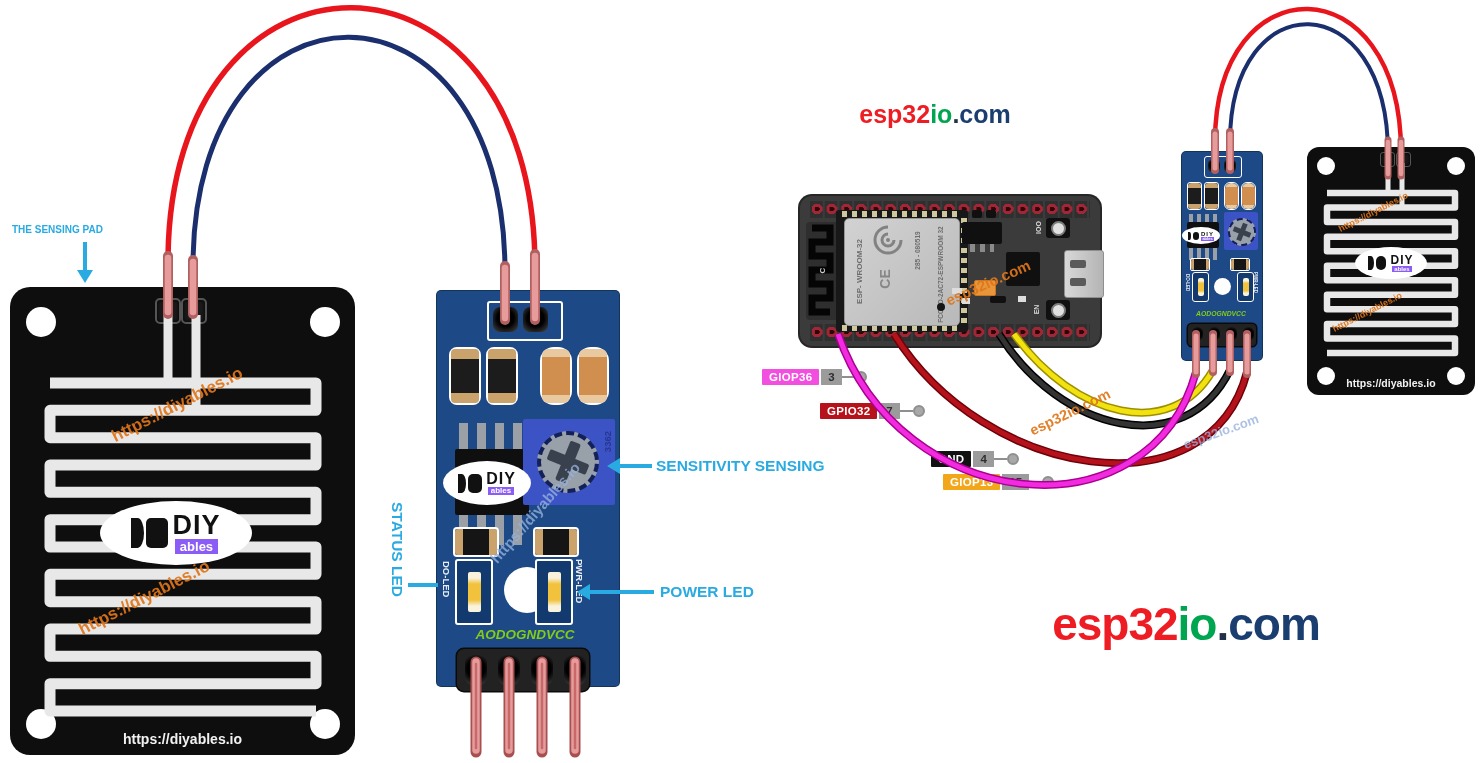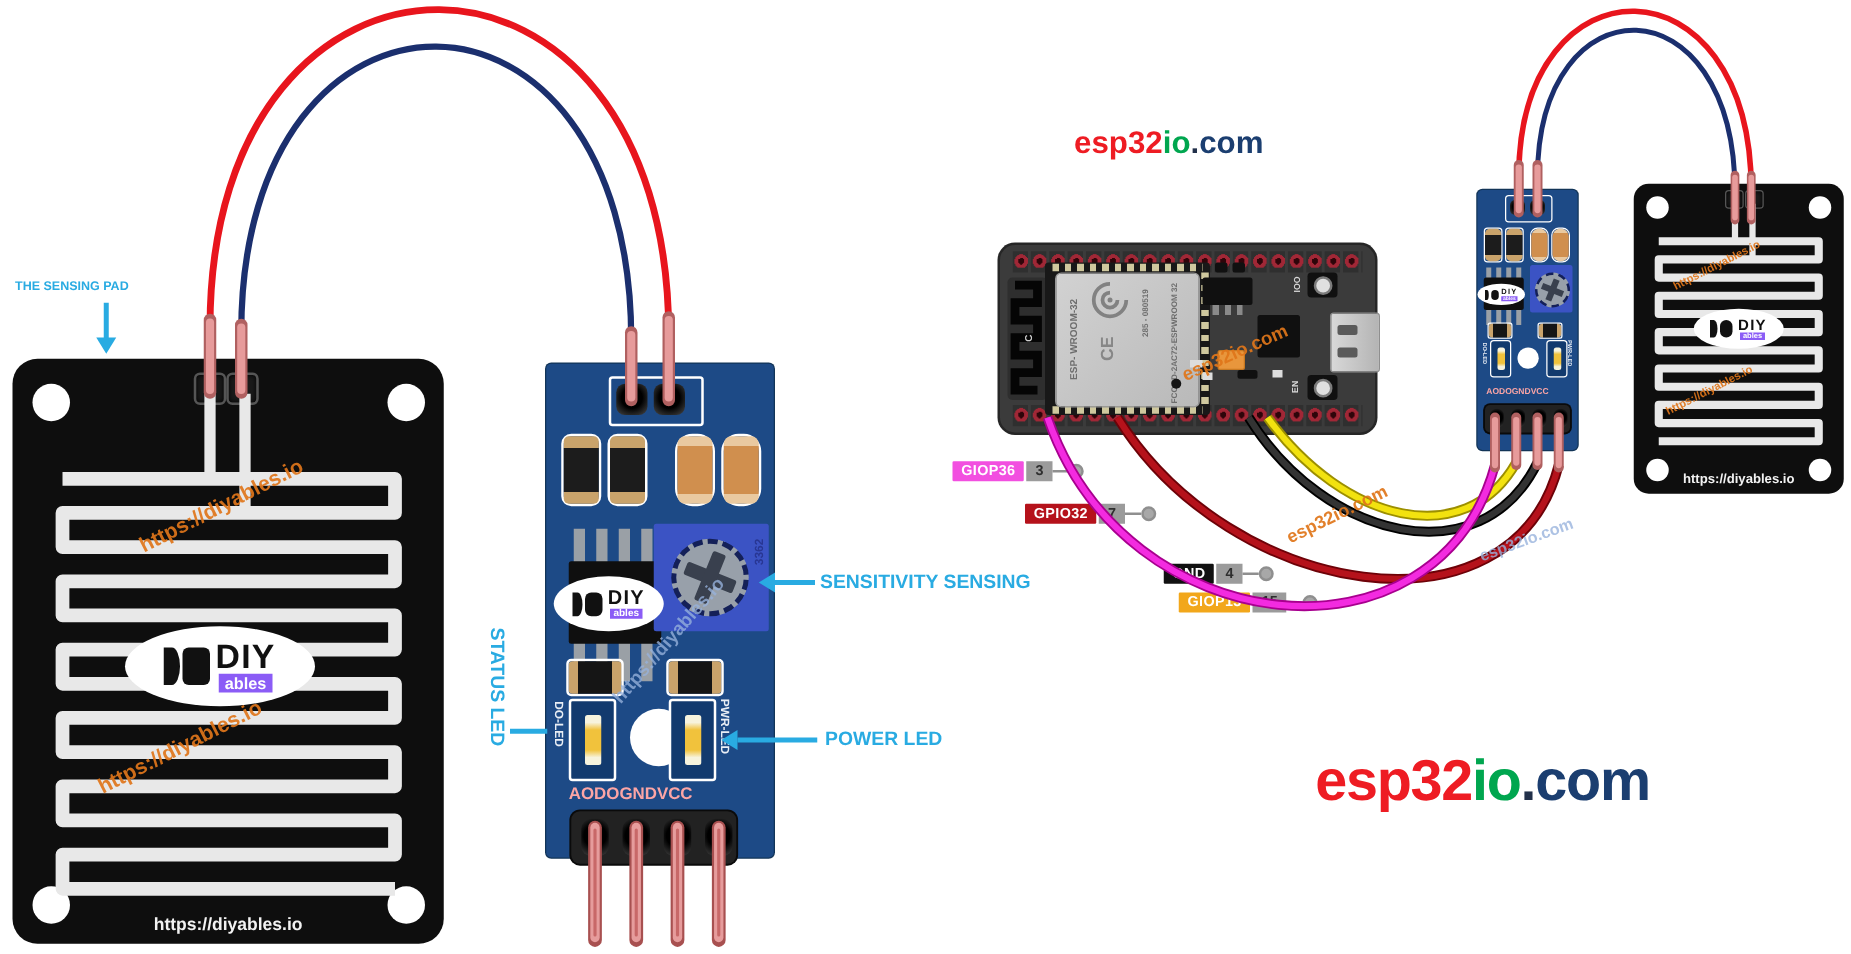--- a/index.html
+++ b/index.html
@@ -60,22 +60,22 @@
   .cross:before,.cross:after{content:"";position:absolute;background:#39404e;border-radius:2px;
         left:50%;top:50%;}
   .led{position:absolute;border:2.5px solid #fff;border-radius:3px;display:flex;align-items:center;
        justify-content:center;background:#123a6e;}
   .led .glow{background:linear-gradient(180deg,#f7f3dd 0 15%,#f1c23c 30% 70%,#f7f3dd 85%);
        border-radius:2px;}
   .mhole{position:absolute;background:#fff;border-radius:50%;}
   .vtext{writing-mode:vertical-rl;}
   .vtext-up{writing-mode:vertical-rl;transform:rotate(180deg);}
   .ledlabel{position:absolute;color:#e9eef5;font-weight:bold;}
-  .pinrow{position:absolute;display:flex;justify-content:flex-start;color:#fca5a5;
-          font-weight:bold;}
+  .pinrow{position:absolute;display:flex;justify-content:center;color:#84cc16;
+          font-weight:bold;font-style:italic;}
   .bhdr{position:absolute;background:#222;border-radius:7px;box-shadow:0 0 0 1.5px #0a0a0a;}
   .bhdr .phole{position:absolute;background:radial-gradient(circle at 50% 45%,#000 45%,#3d3d3d 95%);
           border-radius:8px;}
   .potmark{position:absolute;color:#25328c;font-weight:bold;opacity:.85;}
 
   
   .cyan{color:#29abe2;font-weight:bold;white-space:nowrap;}
 
   
   .esp{position:absolute;background:#3b3b3b;border-radius:12px;box-shadow:0 0 0 2px #262626;}

